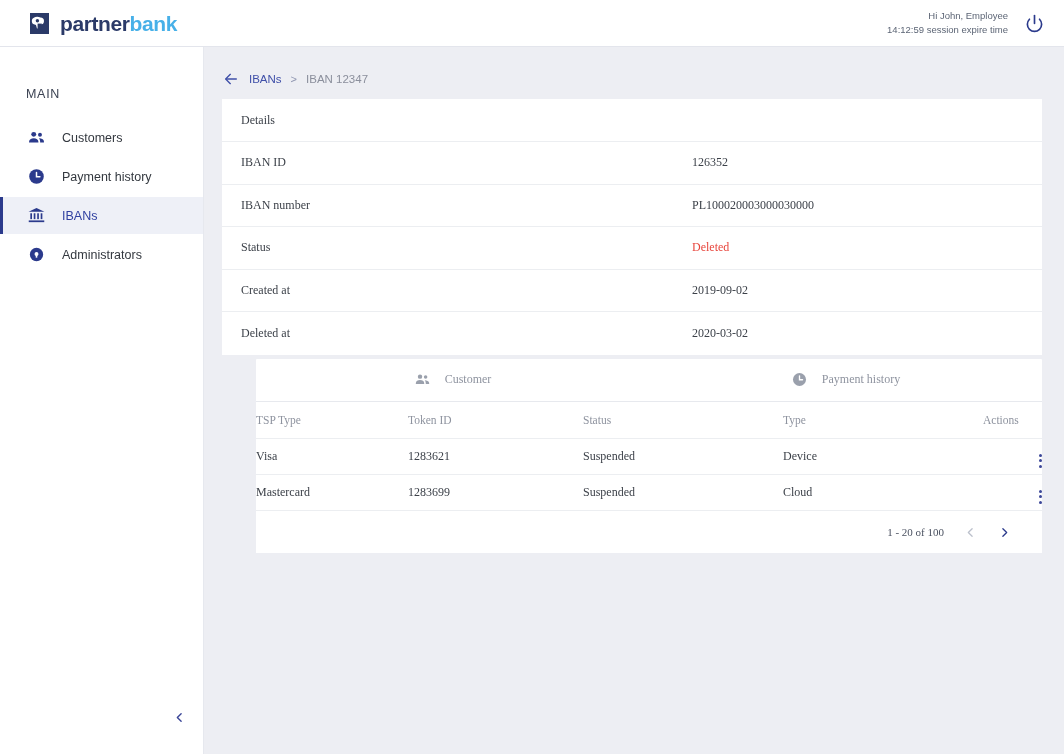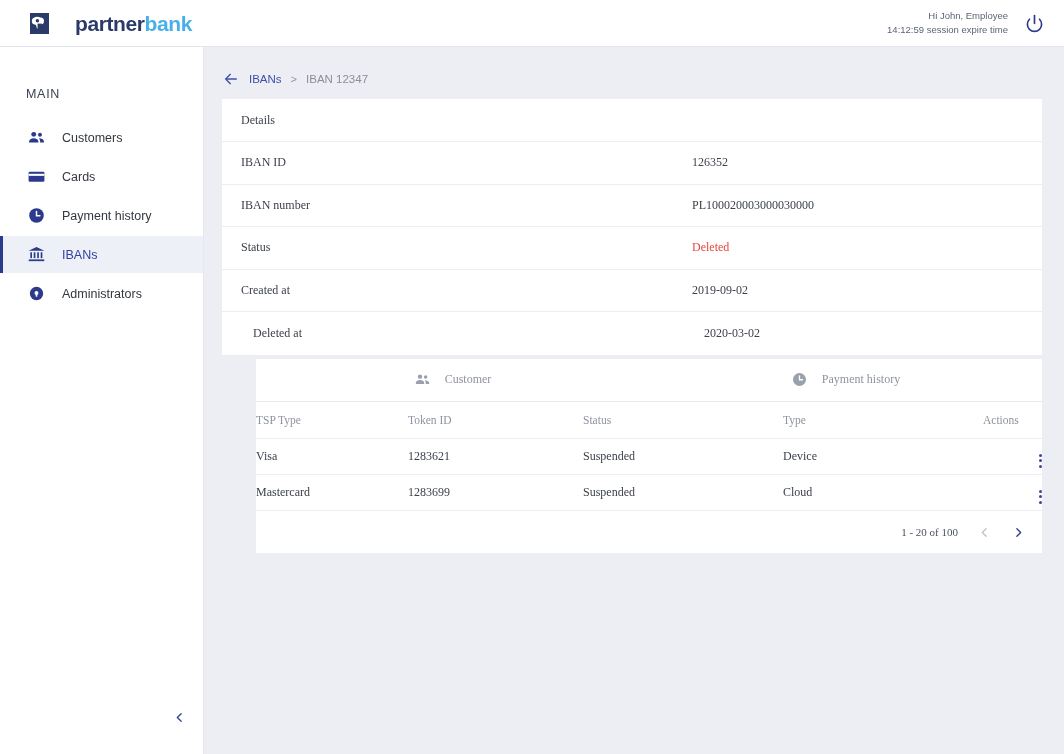--- a/index.html
+++ b/index.html
@@ -28,21 +28,21 @@
     border-bottom: 1px solid #e3e5ec;
     display: flex;
     align-items: center;
     justify-content: space-between;
     padding: 0 18px 0 28px;
   }
 
   .logo-wrap {
     display: flex;
     align-items: center;
-    gap: 24px;
+    gap: 9px;
   }
 
   .logo-mark {
     width: 23px;
     height: 23px;
     position: relative;
     flex: none;
   }
 
   .logo-text {
@@ -199,21 +199,21 @@
   }
 
   .kv-row {
     height: 42.5px;
     display: flex;
     align-items: center;
     border-bottom: 1px solid #eceef1;
     background: #fff;
     font-size: 12px;
   }
-  .kv-row:last-child { border-bottom: none; padding-left: 12px; }
+  .kv-row:last-child { border-bottom: none; }
   .kv-key {
     width: 470px;
     padding-left: 19px;
     color: #3c4149;
   }
   .kv-val { color: #3c4149; }
   .kv-val.danger { color: #e8453c; }
 
   
   .tabs-card {
@@ -292,21 +292,21 @@
     width: 3px; height: 3px; border-radius: 50%;
     background: #3b4698; display: block;
   }
 
   .pager {
     height: 42px;
     display: flex;
     align-items: center;
     justify-content: flex-end;
     gap: 18px;
-    padding-right: 16px;
+    padding-right: 30px;
     font-size: 11px;
     color: #4a5160;
     background: #fff;
   }
   .pg-arrow {
     width: 16px; height: 16px;
     display: flex; align-items: center; justify-content: center;
     cursor: pointer;
   }
 </style>
@@ -356,29 +356,20 @@
           <svg width="19" height="19" viewBox="0 0 24 24" fill="#2b3a8c">
             <circle cx="8.5" cy="8" r="3.1"></circle>
             <circle cx="16.4" cy="8.6" r="2.5"></circle>
             <path d="M2.6 17.4c0-3.1 2.7-4.6 5.9-4.6s5.9 1.5 5.9 4.6v.8H2.6z"></path>
             <path d="M15.2 12.9c2.7.1 6.2 1.2 6.2 4.2v1.1h-4.8v-1.3c0-1.6-.6-2.9-1.4-4z"></path>
           </svg>
         </span>
         <span class="label">Customers</span>
       </div>
 
-      <div class="nav-item">
-        <span class="ico">
-          <svg width="19" height="19" viewBox="0 0 24 24" fill="#2b3a8c">
-            <rect x="2" y="6" width="20" height="12.5" rx="1.6"></rect>
-            <rect x="2" y="8.6" width="20" height="2.6" fill="#ffffff"></rect>
-          </svg>
-        </span>
-        <span class="label">Cards</span>
-      </div>
 
 
       <div class="nav-item">
         <span class="ico">
           <svg width="19" height="19" viewBox="0 0 24 24">
             <circle cx="12" cy="12" r="9.2" fill="#2b3a8c"></circle>
             <path d="M12 6.8v5.6h4.3" stroke="#ffffff" stroke-width="1.9" fill="none" stroke-linecap="round"></path>
           </svg>
         </span>
         <span class="label">Payment history</span>

